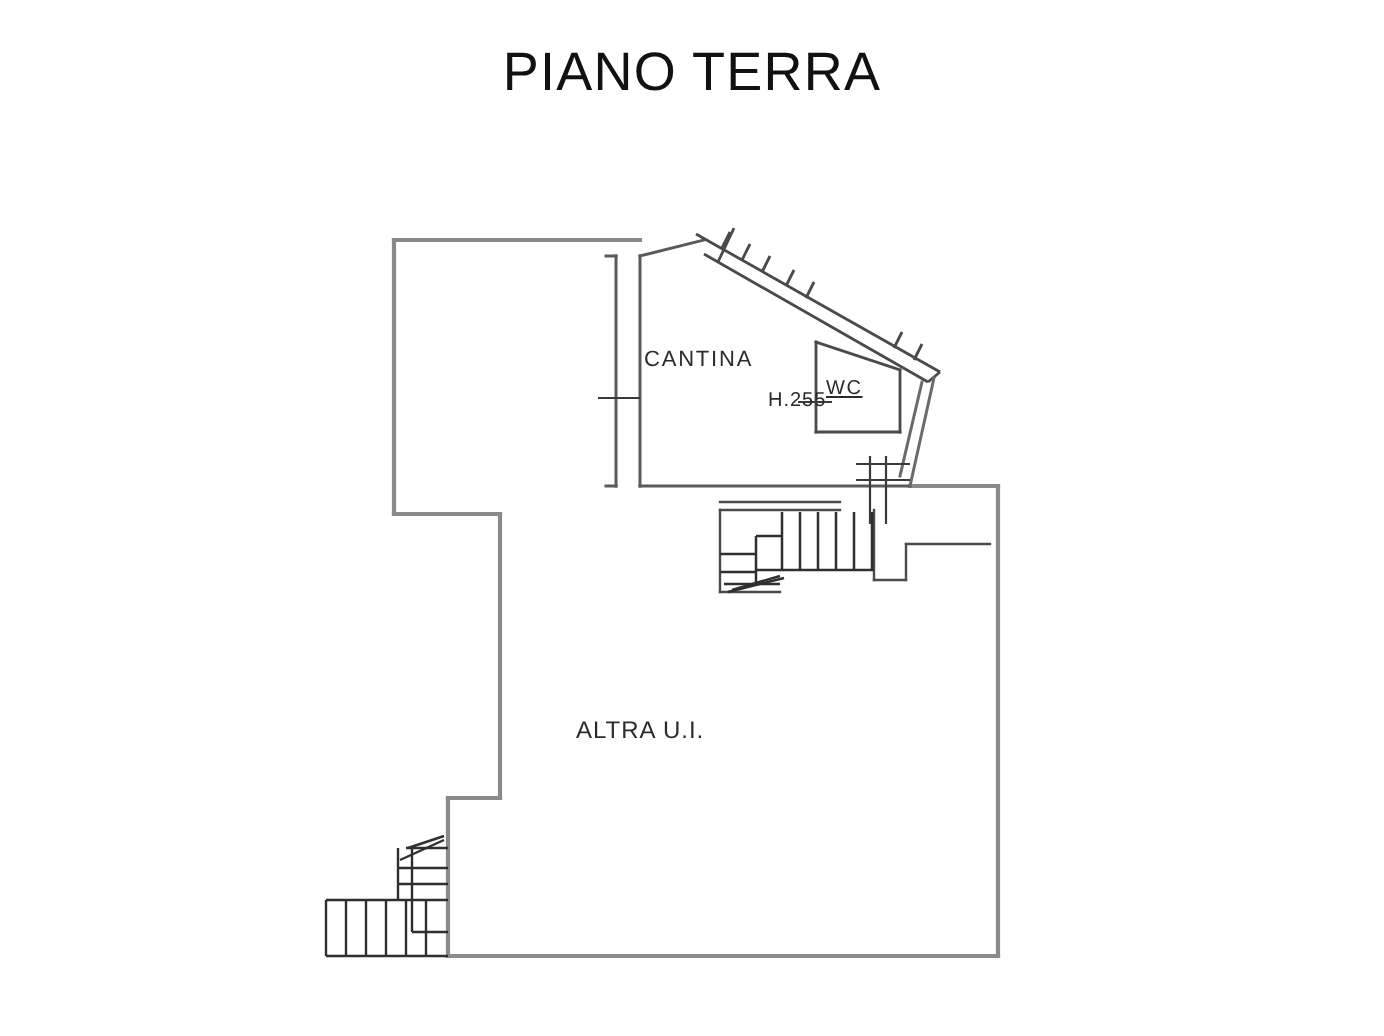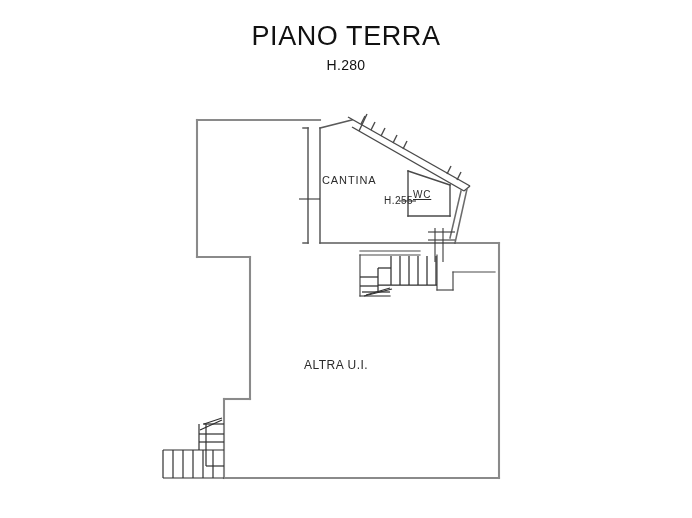--- a/index.html
+++ b/index.html
@@ -74,34 +74,33 @@
     padding-left: 43px;
   }
   #label-wc {
     left: 413px;
     top: 189px;
     font-size: 10px;
     letter-spacing: 0.8px;
     text-decoration: underline;
   }
   #label-altra {
-    left: 304px;
+    left: 288px;
     top: 358px;
     font-size: 12px;
     letter-spacing: 0.5px;
   }
 </style>
 </head>
 <body>
 
 <div id="sheet">
 
   <div class="title-block">
     <div class="plan-title">PIANO TERRA</div>
-    <div class="plan-subtitle">H.280</div>
   </div>
 
   <svg id="plan-svg" viewBox="0 0 692 518">
 
     <g fill="none" stroke="#8a8a8a" stroke-width="2.1" stroke-linecap="square" stroke-linejoin="miter">
 
       <path d="M 197,120 L 320,120"></path>
 
       <path d="M 197,120 L 197,257"></path>
 

